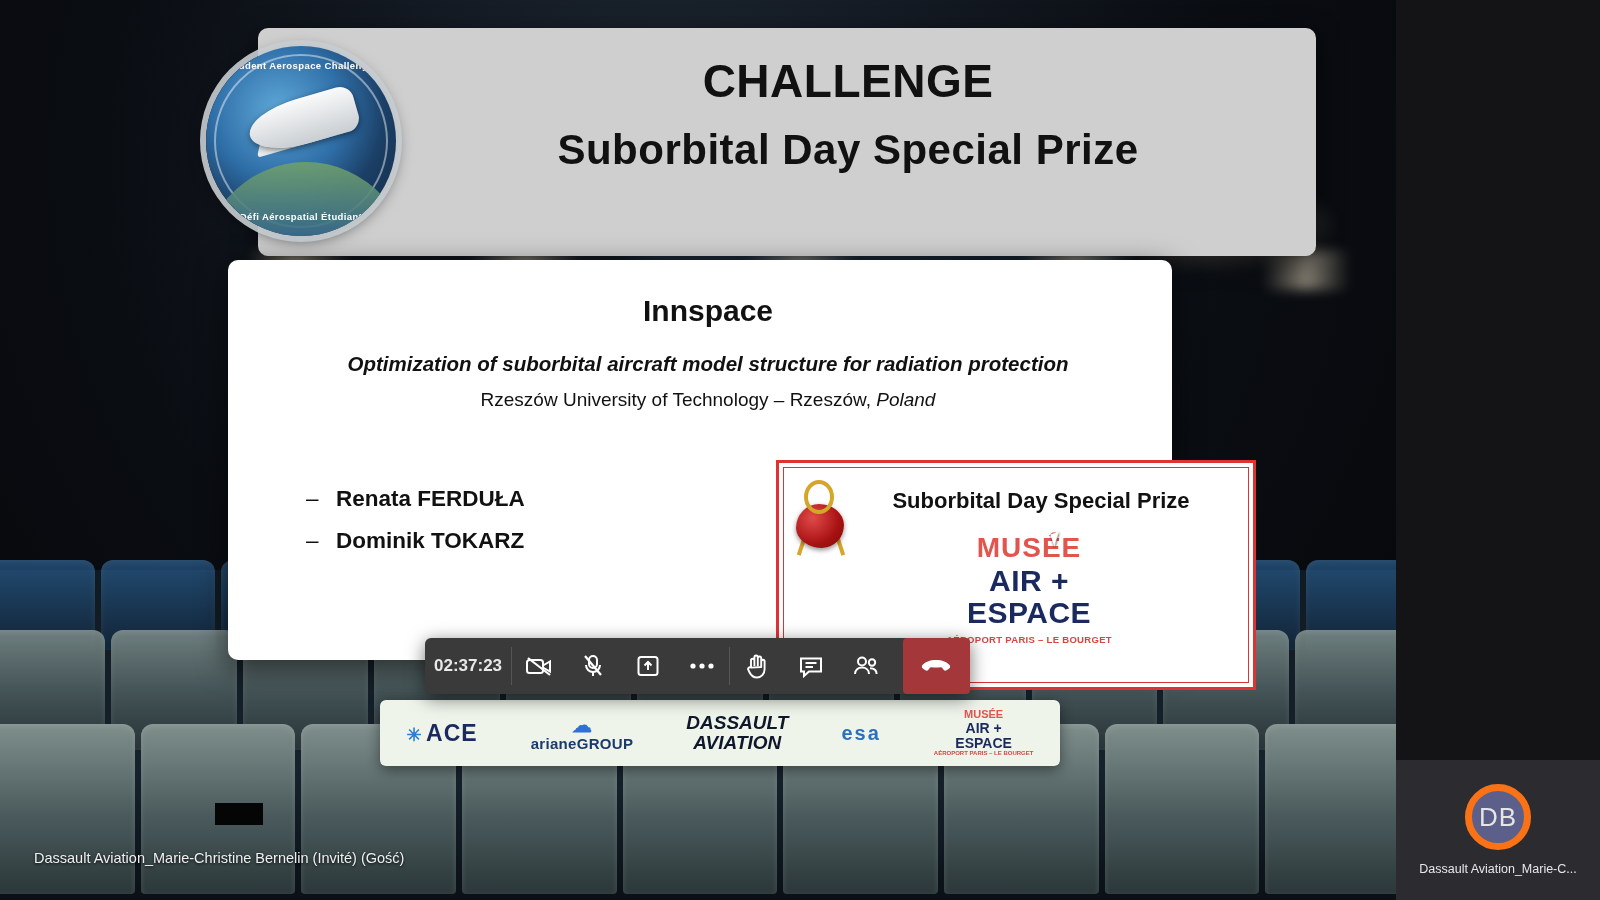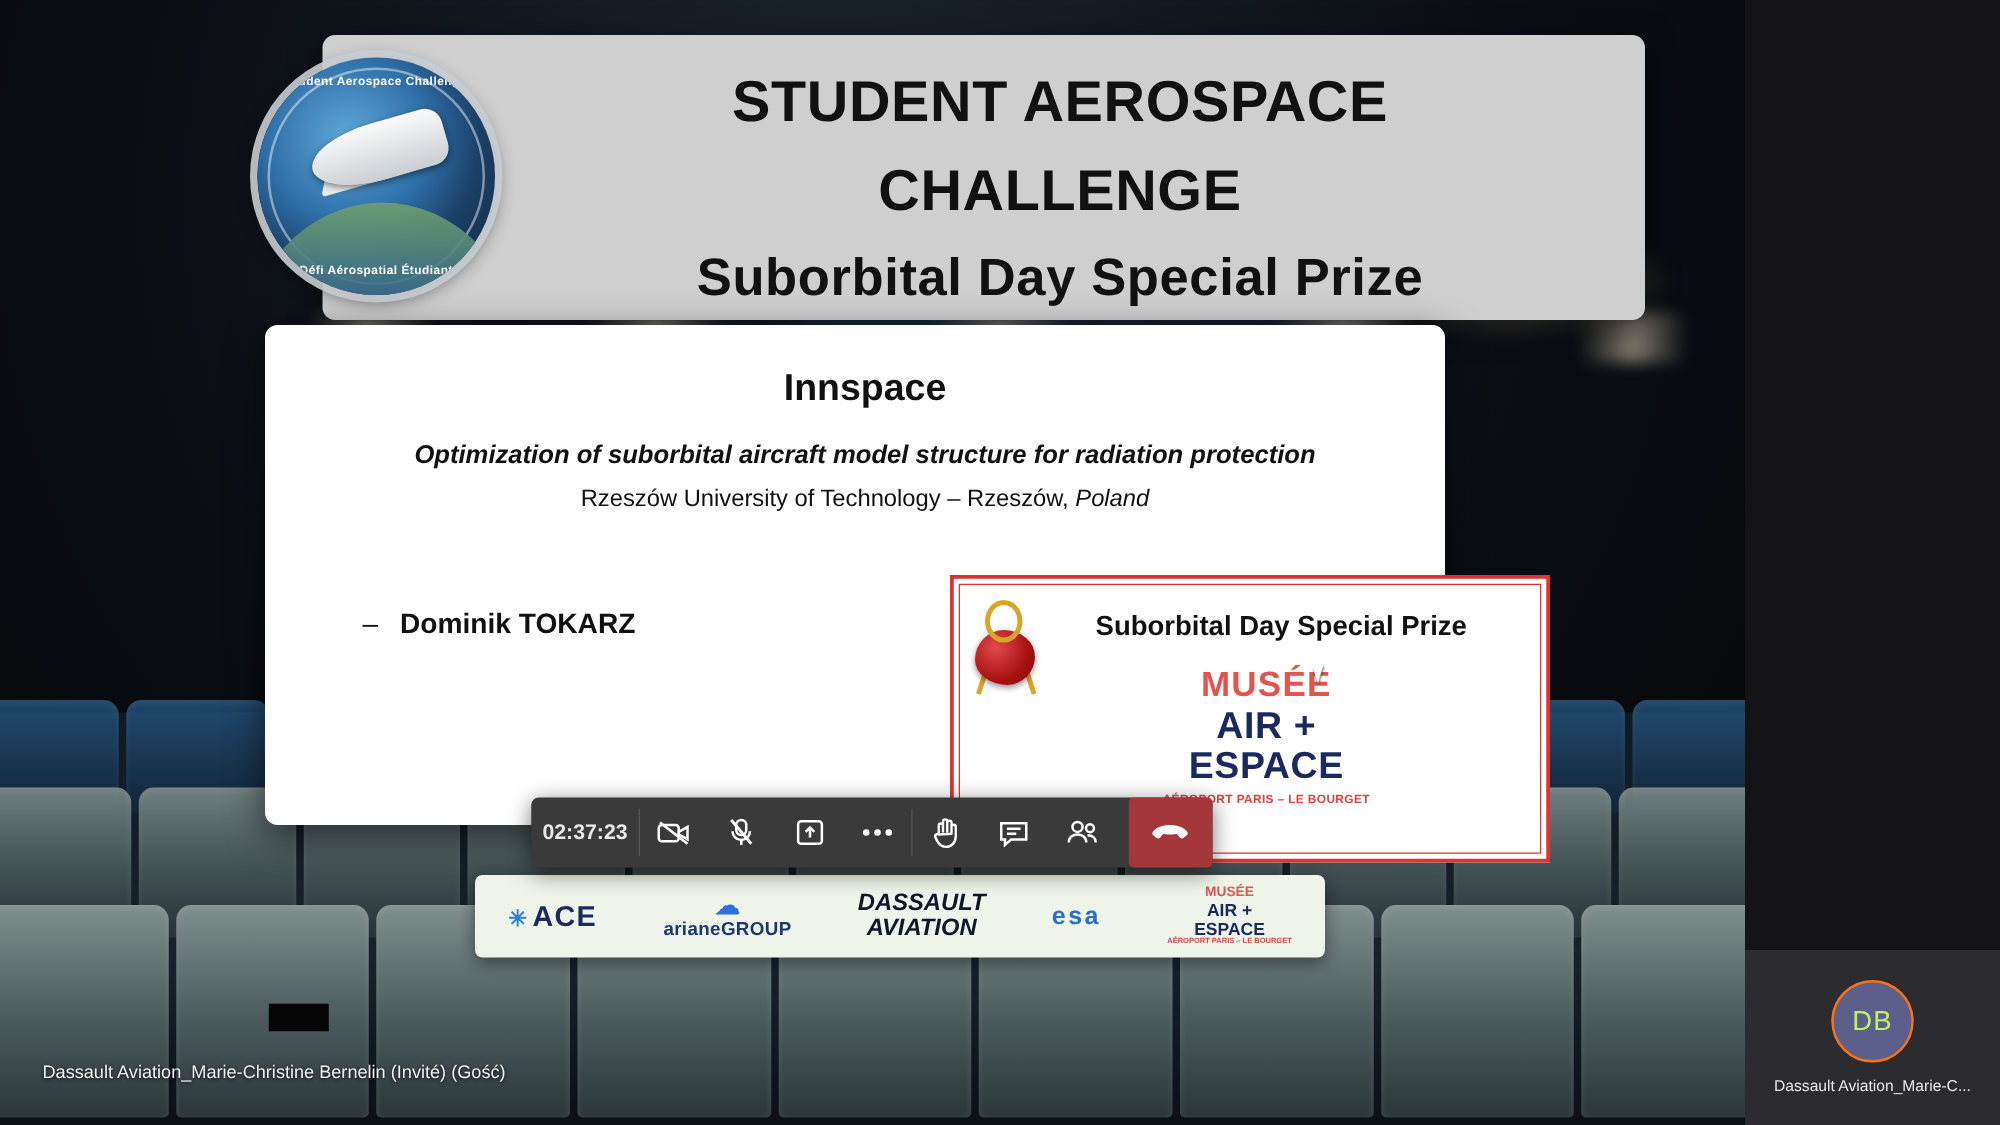--- a/index.html
+++ b/index.html
@@ -109,21 +109,21 @@
   }
   .sac-logo .tx {
     position: absolute; width: 100%; text-align: center; color: #fff;
     font-size: 9.5px; font-weight: bold; letter-spacing: .4px;
   }
   .sac-logo .tx.top { top: 14px; }
   .sac-logo .tx.bot { bottom: 14px; }
 
   
   .slide {
-    position: absolute; left: 212px; top: 260px; width: 944px; height: 400px;
+    position: absolute; left: 228px; top: 260px; width: 944px; height: 400px;
     background: #fff; border-radius: 10px;
     box-shadow: 0 8px 30px rgba(0,0,0,.6);
     padding: 22px 40px 0 56px;
   }
   .slide h1 {
     text-align: center; font-size: 30px; color: #111; font-weight: bold;
     margin-top: 12px;
   }
   .slide .subtitle {
     text-align: center; font-size: 20.5px; color: #111;
@@ -236,24 +236,24 @@
     position: absolute; left: 1396px; top: 0; width: 204px; height: 900px;
     background: #141416;
   }
   .tile {
     position: absolute; left: 0; top: 760px; width: 204px; height: 140px;
     background: #2b2b30;
     display: flex; flex-direction: column; align-items: center; justify-content: center;
   }
   .avatar {
     width: 66px; height: 66px; border-radius: 50%;
-    background: #5b5f8a; color: #bef264;
+    background: #5b5f8a; color: #e5e5e5;
     display: flex; align-items: center; justify-content: center;
-    font-size: 22px; letter-spacing: 1px;
-    border: 2px solid #f97316;
+    font-size: 26px; letter-spacing: 1px;
+    border: 7px solid #f97316;
   }
   .tile-name {
     margin-top: 12px; color: #e8e8e8; font-size: 12.5px;
     max-width: 190px; text-align: center; white-space: nowrap; overflow: hidden;
   }
 </style>
 </head>
 <body>
 
 <div id="app">
@@ -310,35 +310,35 @@
     <div class="banner">
       <div class="sac-logo">
         <div class="ring"></div>
         <div class="earth"></div>
         <div class="wing"></div>
         <div class="shuttle"></div>
         <div class="tx top">Student Aerospace Challenge</div>
         <div class="tx bot">Défi Aérospatial Étudiant</div>
       </div>
       <div class="banner-title">
-        <div>STUDENT AEROSPACE</div>
         <div>CHALLENGE</div>
         <div class="l3">Suborbital Day Special Prize</div>
       </div>
     </div>
 
     <div class="slide">
       <h1>Innspace</h1>
       <div class="subtitle">Optimization of suborbital aircraft model structure for radiation protection</div>
       <div class="affil">
         <span>Rzeszów University of Technology – Rzeszów,</span>
         <em>Poland</em>
       </div>
 
       <div class="names">
+        <div><span class="dash">–</span><span>Renata FERDUŁA</span></div>
         <div><span class="dash">–</span><span>Dominik TOKARZ</span></div>
       </div>
 
       <div class="prize-box">
         <div class="prize-inner">
           <div class="wax-seal">
             <div class="tail1"></div>
               <div class="tail2"></div>
             <div class="blob"></div>
             <div class="loop"></div>

